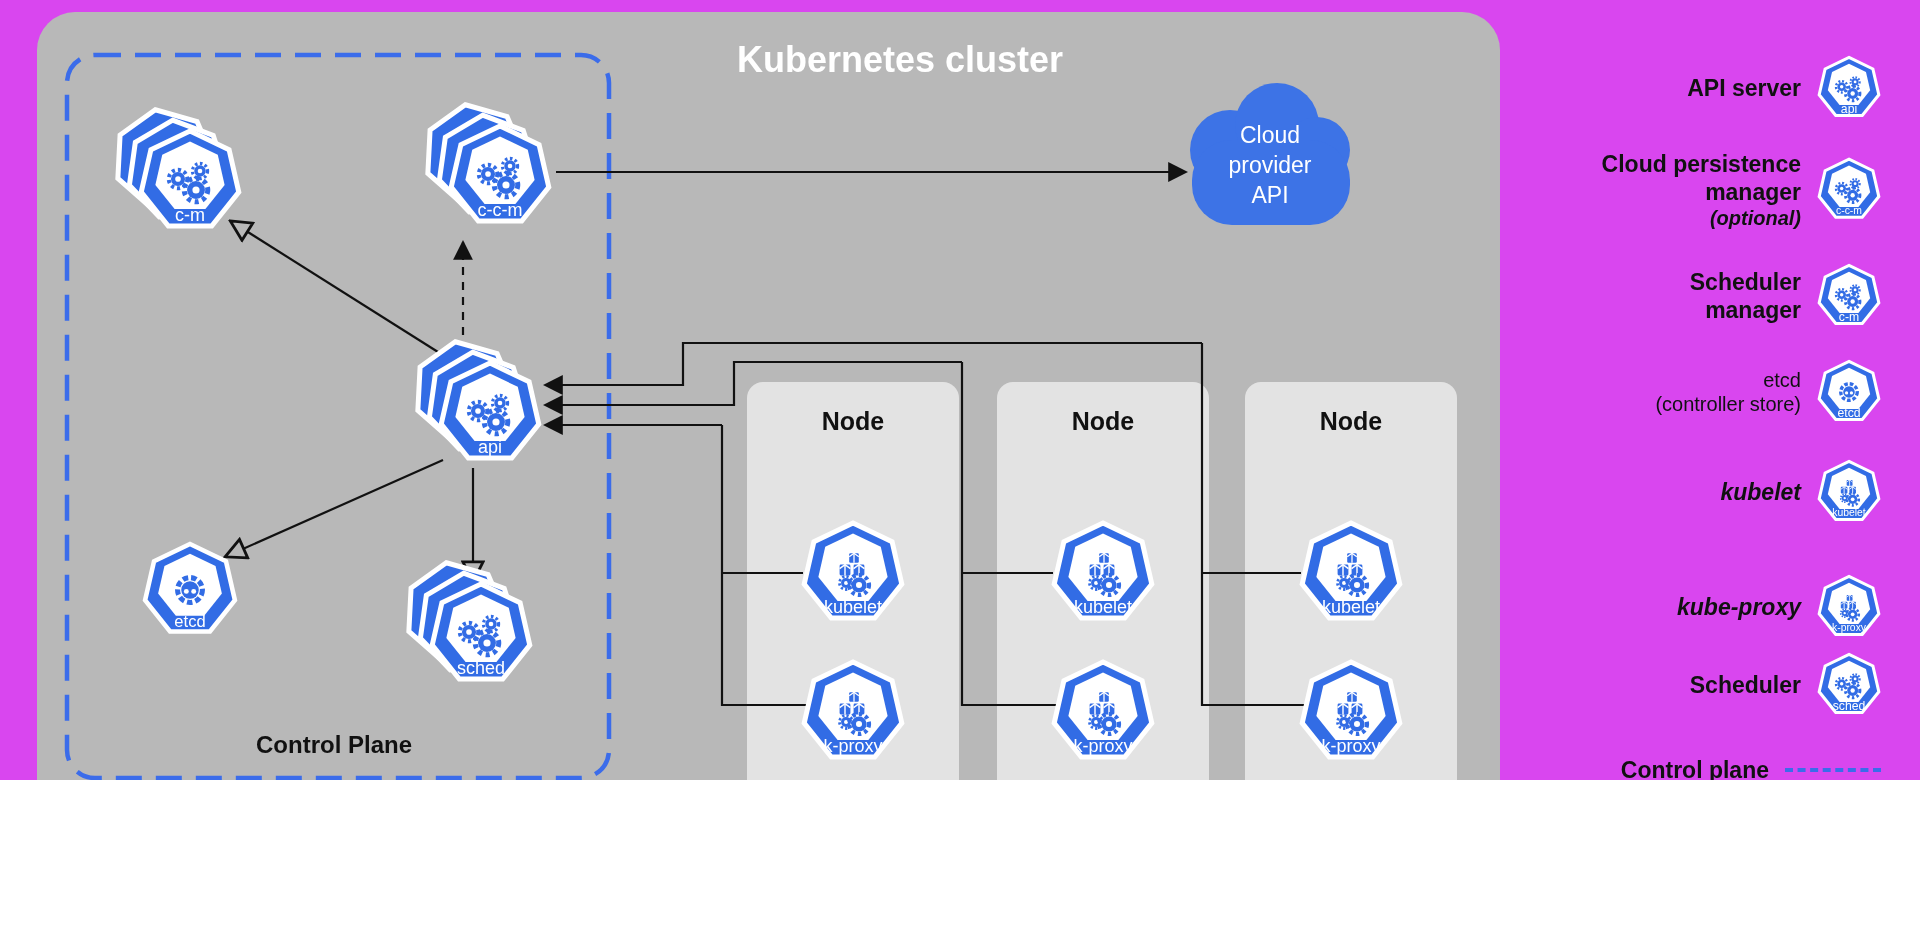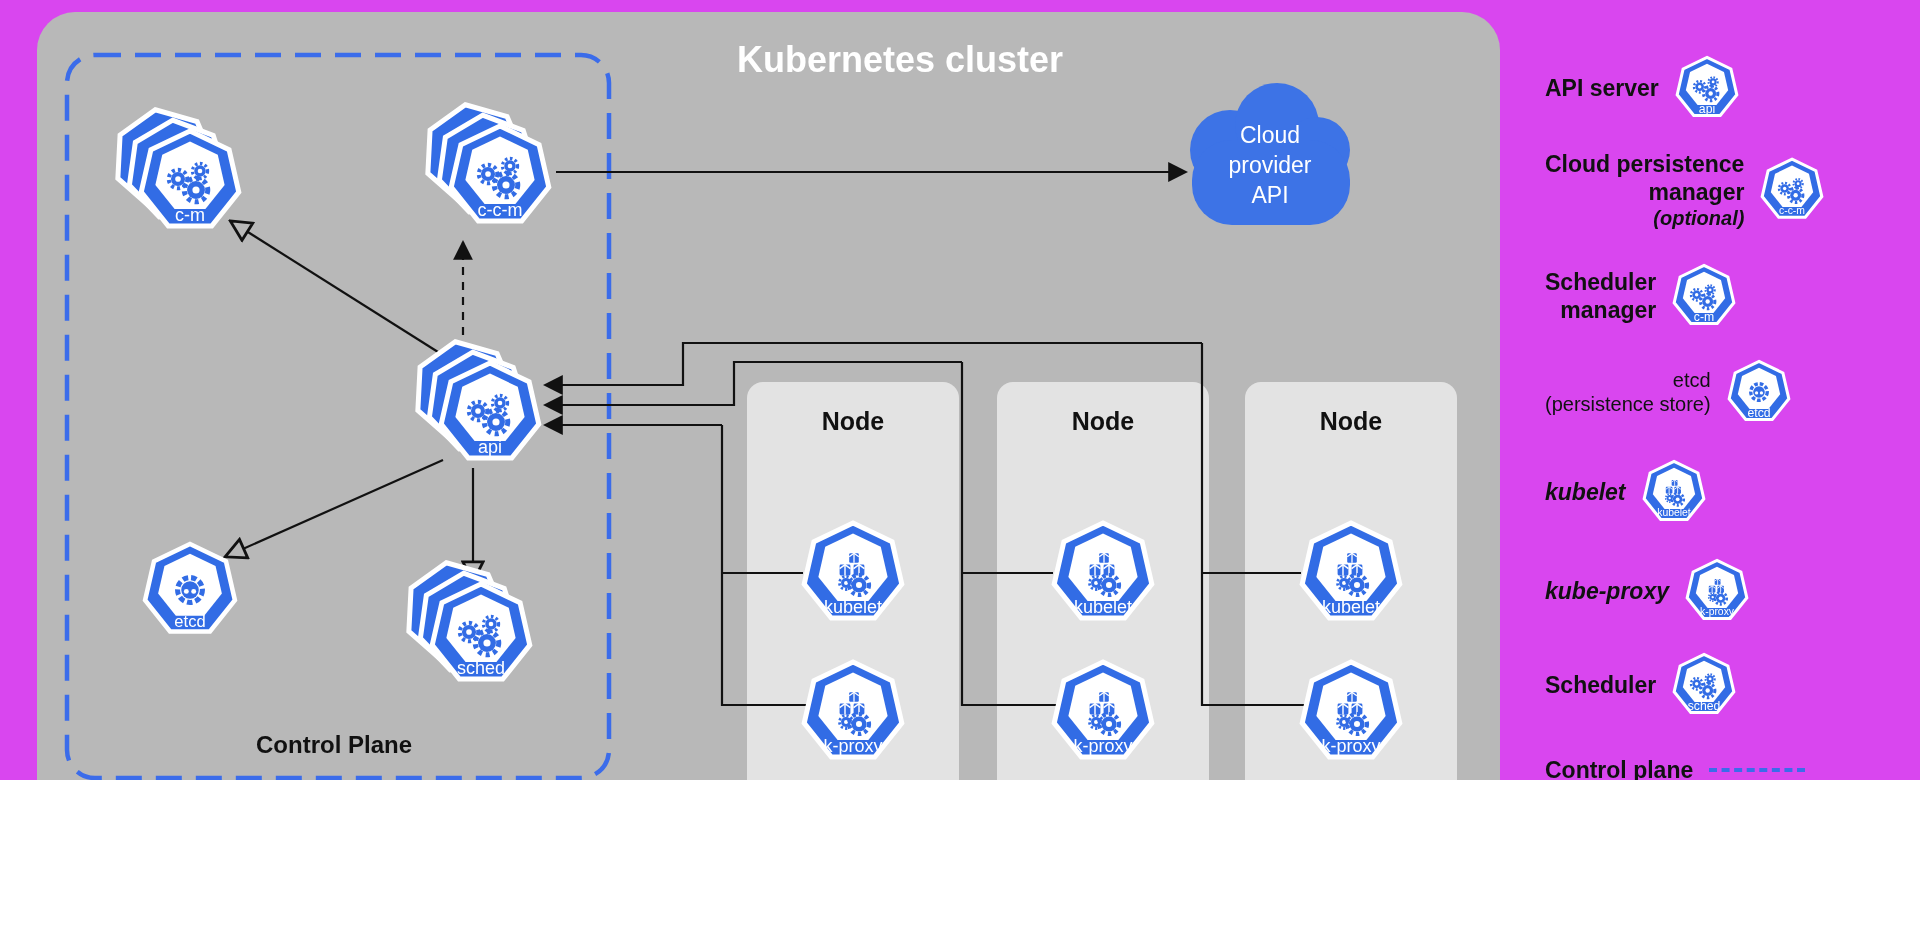--- a/index.html
+++ b/index.html
@@ -7,21 +7,21 @@
          font-family:"Liberation Sans",sans-serif;}
   .stage > svg{position:absolute;left:0;top:0;}
   .hb{fill:#326ce5;stroke:#ffffff;stroke-width:5;}
   .ilab{fill:#ffffff;font-size:18px;text-anchor:middle;font-family:"Liberation Sans",sans-serif;}
   .cluster-title{fill:#ffffff;font-size:36px;font-weight:bold;text-anchor:middle;}
   .node-title{fill:#111111;font-size:25px;font-weight:bold;text-anchor:middle;}
   .cp-label{fill:#111111;font-size:24px;font-weight:bold;text-anchor:middle;}
   .cloud-text{fill:#ffffff;font-size:23px;text-anchor:middle;}
   .wire{stroke:#111111;stroke-width:2.2;fill:none;}
   .legend-row{position:absolute;left:1545px;width:336px;display:flex;align-items:center;
-              justify-content:flex-start;gap:16px;transform:translateY(-50%);}
+              justify-content:flex-end;gap:16px;transform:translateY(-50%);}
   .legend-label{display:flex;flex-direction:column;align-items:flex-end;text-align:right;
                 color:#111;font-weight:bold;font-size:23px;line-height:1.22;}
   .legend-label .it{font-style:italic;}
   .legend-label .sm{font-weight:normal;font-size:20px;}
   .legend-label .opt{font-style:italic;font-size:20px;}
   .legend-icon{flex:0 0 auto;}
   .dash-sample{width:96px;height:0;border-top:4px dashed #3b6cea;}
   .node-swatch{width:68px;height:68px;border-radius:12px;background:#e3e3e3;}
   .llab{fill:#fff;font-size:20px;text-anchor:middle;font-family:"Liberation Sans",sans-serif;}
   .llab-sm{fill:#fff;font-size:17px;text-anchor:middle;font-family:"Liberation Sans",sans-serif;}
@@ -227,21 +227,21 @@
     <use href="#hepta" class="hb"></use>
     <use href="#hepta" fill="#ffffff" transform="translate(0,-4) scale(0.71)"></use>
     <use href="#g-gears"></use>
     <text class="llab" y="41">c-m</text>
   </svg>
 </div>
 
 <div class="legend-row" style="top:392px">
   <div class="legend-label">
     <span class="sm">etcd</span>
-    <span class="sm">(persistence store)</span>
+    <span class="sm">(controller store)</span>
   </div>
   <svg class="legend-icon" width="64" height="66" viewBox="-52 -54 104 108">
     <use href="#hepta" class="hb"></use>
     <use href="#hepta" fill="#ffffff" transform="translate(0,-4) scale(0.71)"></use>
     <use href="#g-etcd"></use>
     <text class="llab" y="41">etcd</text>
   </svg>
 </div>
 
 <div class="legend-row" style="top:492px">
@@ -249,21 +249,21 @@
     <span class="it">kubelet</span>
   </div>
   <svg class="legend-icon" width="64" height="66" viewBox="-52 -54 104 108">
     <use href="#hepta" class="hb"></use>
     <use href="#hepta" fill="#ffffff" transform="translate(0,-4) scale(0.71)"></use>
     <use href="#g-cubes"></use>
     <text class="llab-sm" y="40">kubelet</text>
   </svg>
 </div>
 
-<div class="legend-row" style="top:591px">
+<div class="legend-row" style="top:607px">
   <div class="legend-label">
     <span class="it">kube-proxy</span>
   </div>
   <svg class="legend-icon" width="64" height="66" viewBox="-52 -54 104 108">
     <use href="#hepta" class="hb"></use>
     <use href="#hepta" fill="#ffffff" transform="translate(0,-4) scale(0.71)"></use>
     <use href="#g-cubes"></use>
     <text class="llab-sm" y="40">k-proxy</text>
   </svg>
 </div>

